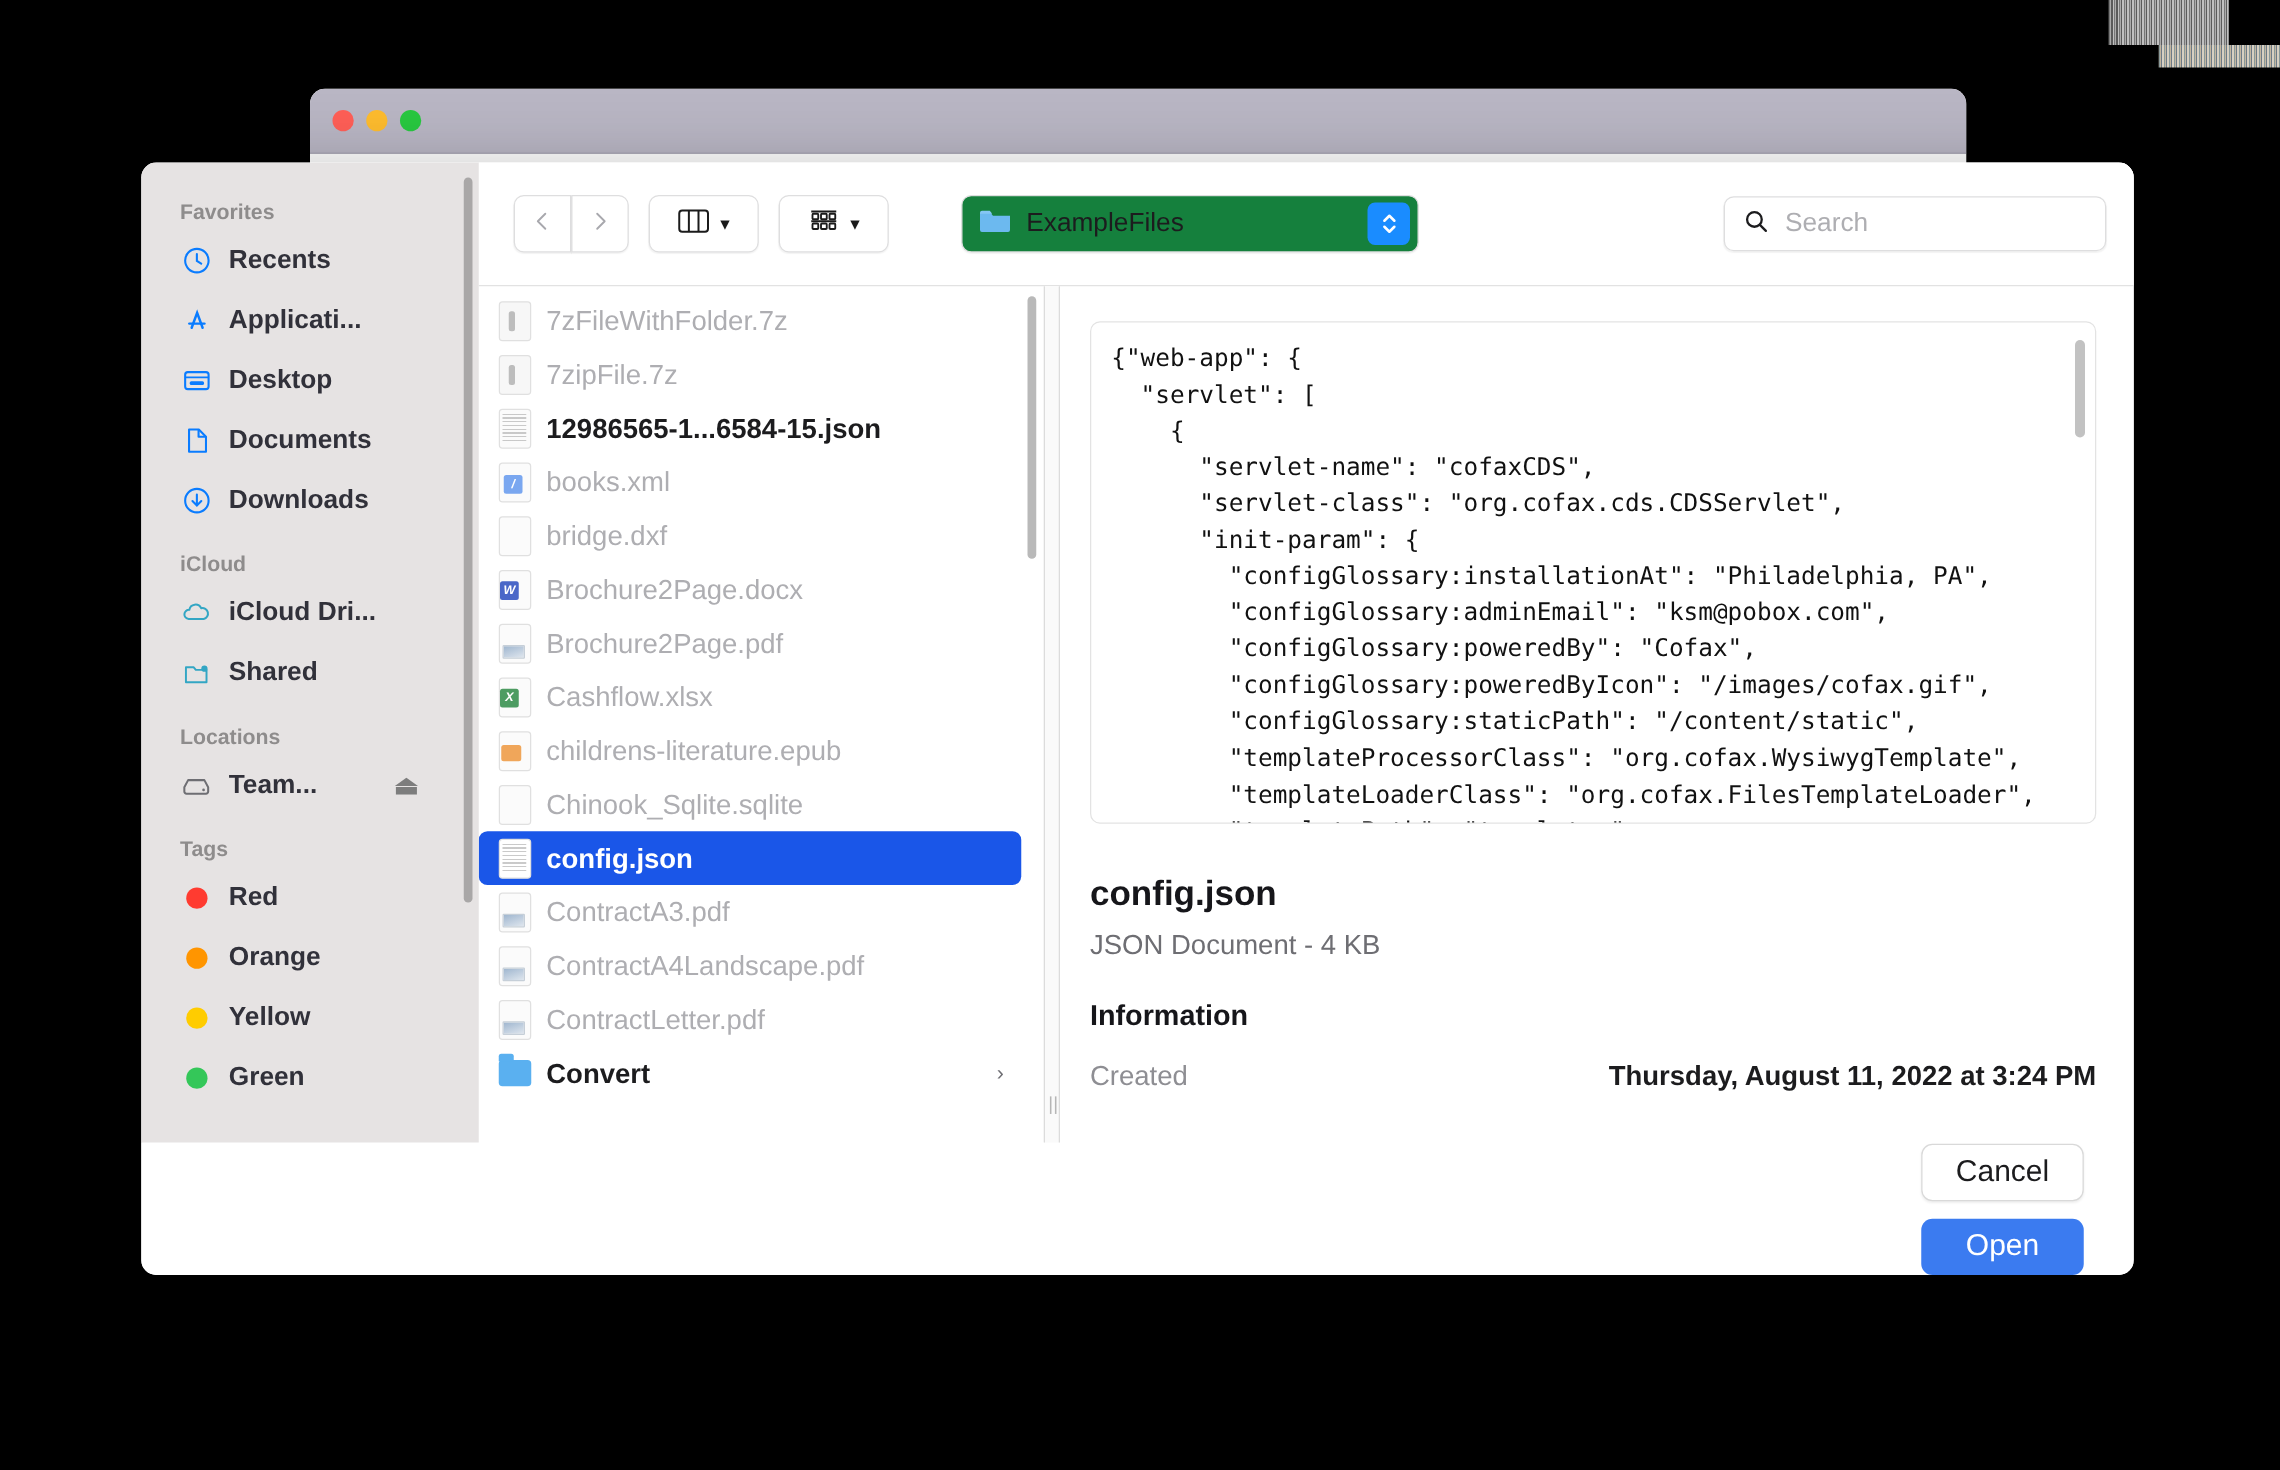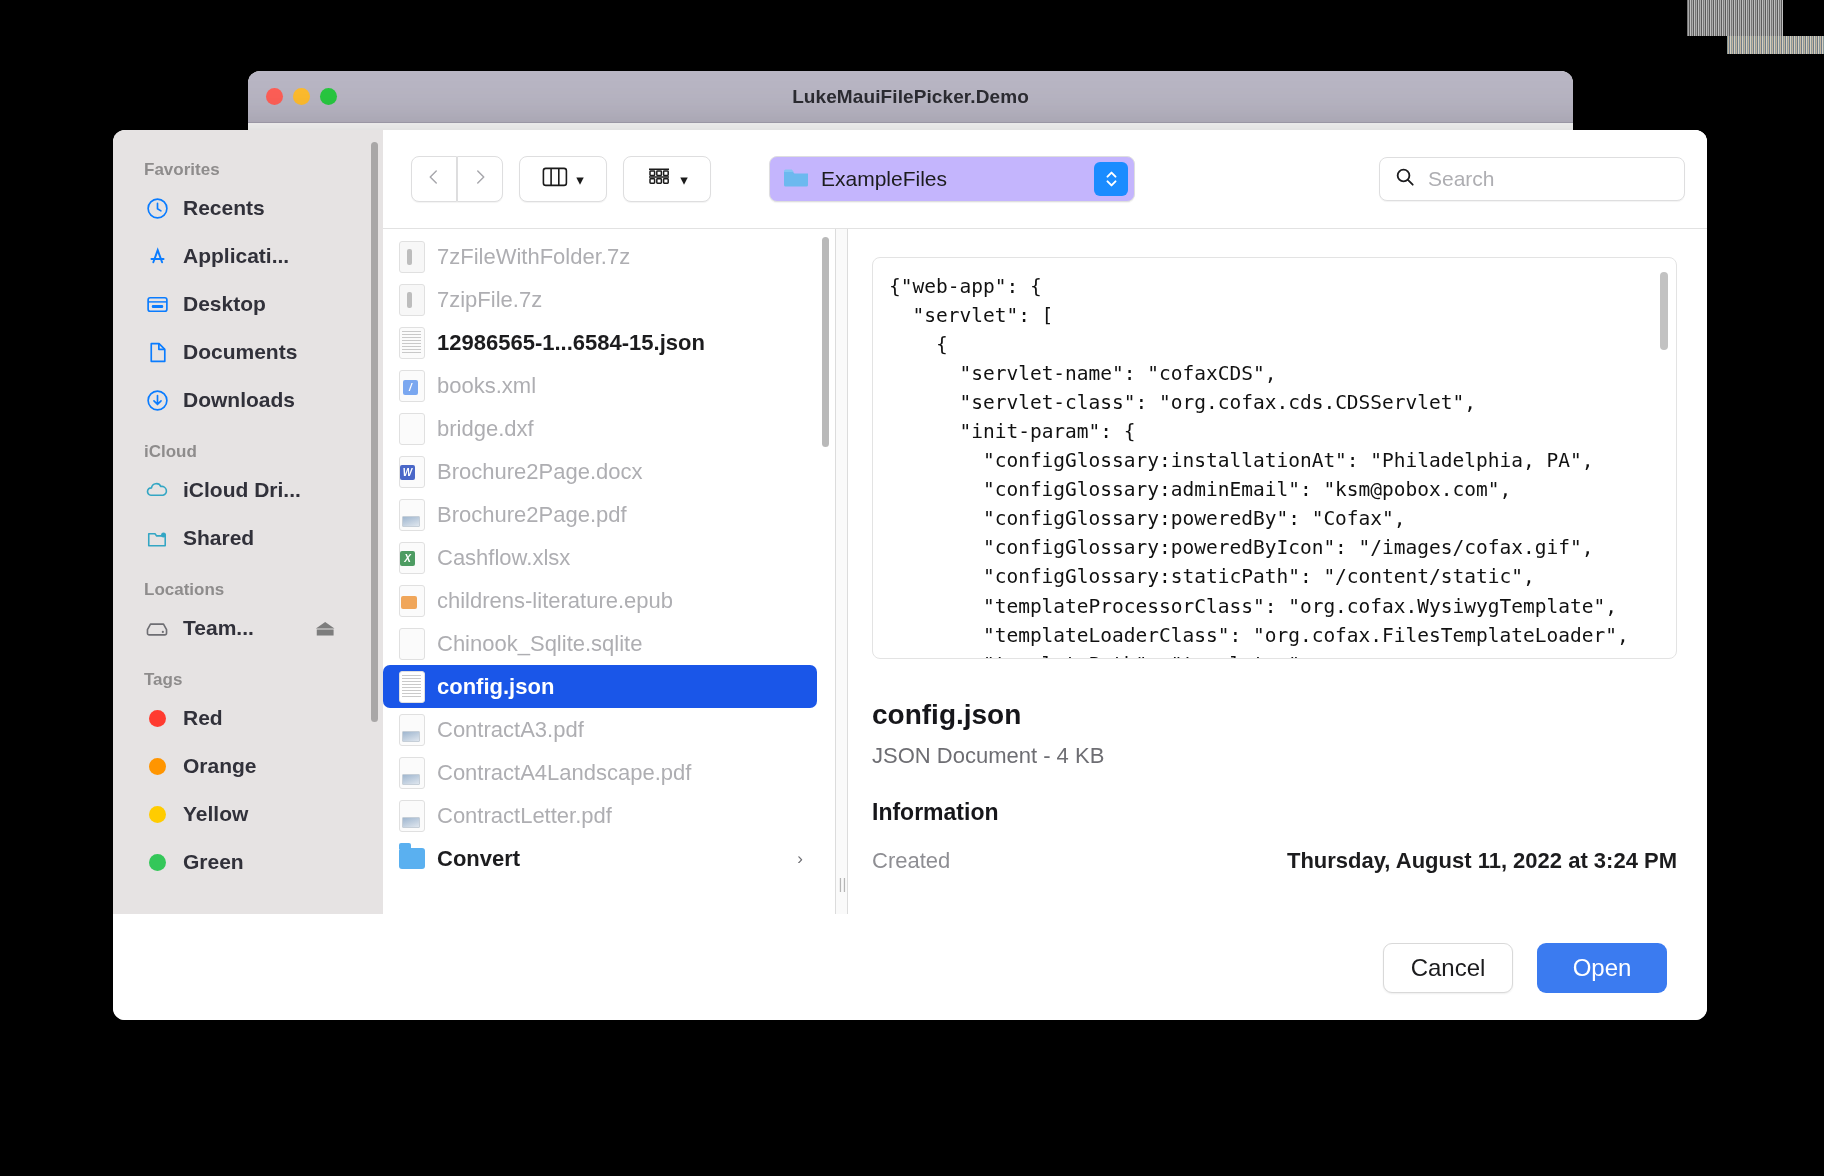--- a/index.html
+++ b/index.html
@@ -57,21 +57,21 @@
   .content { flex: 1; display: flex; flex-direction: column; min-width: 0; background: #fff; }
   .toolbar { height: 98px; display: flex; align-items: center; padding: 0 22px 0 28px; gap: 16px;
     background: #ffffff; }
   .tb-btn { height: 46px; background: #fff; border: 1px solid #dededf; border-radius: 8px;
     display: flex; align-items: center; justify-content: center; box-shadow: 0 1px 1px rgba(0,0,0,.05); }
   .tb-nav { width: 46px; }
   .tb-nav.sep { margin-left: -16px; border-top-left-radius: 0; border-bottom-left-radius: 0; }
   .tb-nav.first { border-top-right-radius: 0; border-bottom-right-radius: 0; }
   .tb-combo { width: 88px; gap: 8px; }
   .chev { color: #1b1b1b; font-size: 15px; line-height: 1; }
-  .path-ctl { margin-left: 42px; width: 366px; height: 46px; background: #c4b5fd; border: 1px solid #dededf;
+  .path-ctl { margin-left: 42px; width: 366px; height: 46px; background: #15803d; border: 1px solid #dededf;
     border-radius: 8px; display: flex; align-items: center; padding: 0 6px 0 12px; gap: 11px;
     box-shadow: 0 1px 1px rgba(0,0,0,.05); }
   .path-name { font-size: 21px; color: #1c1c1e; flex: 1; white-space: nowrap; overflow: hidden; }
   .stepper { width: 34px; height: 34px; border-radius: 6px; background: #1a8cff;
     display: flex; flex-direction: column; align-items: center; justify-content: center; color: #fff; gap: 1px; }
   .search { margin-left: auto; width: 306px; height: 44px; background: #fff; border: 1px solid #dededf;
     border-radius: 8px; display: flex; align-items: center; padding: 0 14px; gap: 12px;
     box-shadow: 0 1px 1px rgba(0,0,0,.05); }
   .search-ph { font-size: 21px; color: #aeaeb2; }
 
@@ -115,43 +115,42 @@
     color: #111; white-space: pre-wrap; word-break: break-word; }
   .code-scroll { position: absolute; right: 8px; top: 14px; width: 8px; height: 78px; border-radius: 4px; background: #c2c2c2; }
   .prev-title { font-size: 28px; font-weight: bold; color: #16161a; margin-top: 40px; }
   .prev-sub { font-size: 22px; color: #6e6e73; margin-top: 12px; }
   .prev-h2 { font-size: 23px; font-weight: bold; color: #16161a; margin-top: 30px; }
   .inforow { display: flex; margin-top: 22px; font-size: 22px; }
   .info-k { color: #8e8e93; width: 300px; }
   .info-v { color: #1c1c1e; font-weight: bold; margin-left: auto; white-space: nowrap; }
 
   
-  .footer { height: 106px; background: #fff; display: flex; align-items: center;
-    justify-content: flex-end; gap: 24px; padding-right: 40px; border-top: 1px solid transparent; }
+  .footer { height: 106px; background: #fff; display: flex; align-items: flex-end;
+    justify-content: flex-end; gap: 14px; padding-right: 40px; border-top: 1px solid transparent; flex-direction: column; }
   .btn { height: 50px; min-width: 130px; border-radius: 9px; font-size: 24px;
     display: flex; align-items: center; justify-content: center; }
   .btn.cancel { background: #fff; border: 1px solid #d9d9d9; color: #1c1c1e; box-shadow: 0 1px 2px rgba(0,0,0,.07); }
   .btn.open { background: #3b7bf0; color: #fff; }
 </style>
 </head>
 <body>
 
 <div class="stage">
 
   <div class="noise-a"></div>
   <div class="noise-b"></div>
 
   <div class="app-window">
     <div class="app-titlebar">
       <div class="traffic">
         <span class="dot red"></span>
         <span class="dot yellow"></span>
         <span class="dot green"></span>
       </div>
-      <div class="app-title">LukeMauiFilePicker.Demo</div>
     </div>
     <div class="app-body"></div>
   </div>
 
   <div class="sheet">
     <div class="sheet-main">
 
       <div class="sidebar">
 
         <div class="sb-group">Favorites</div>

